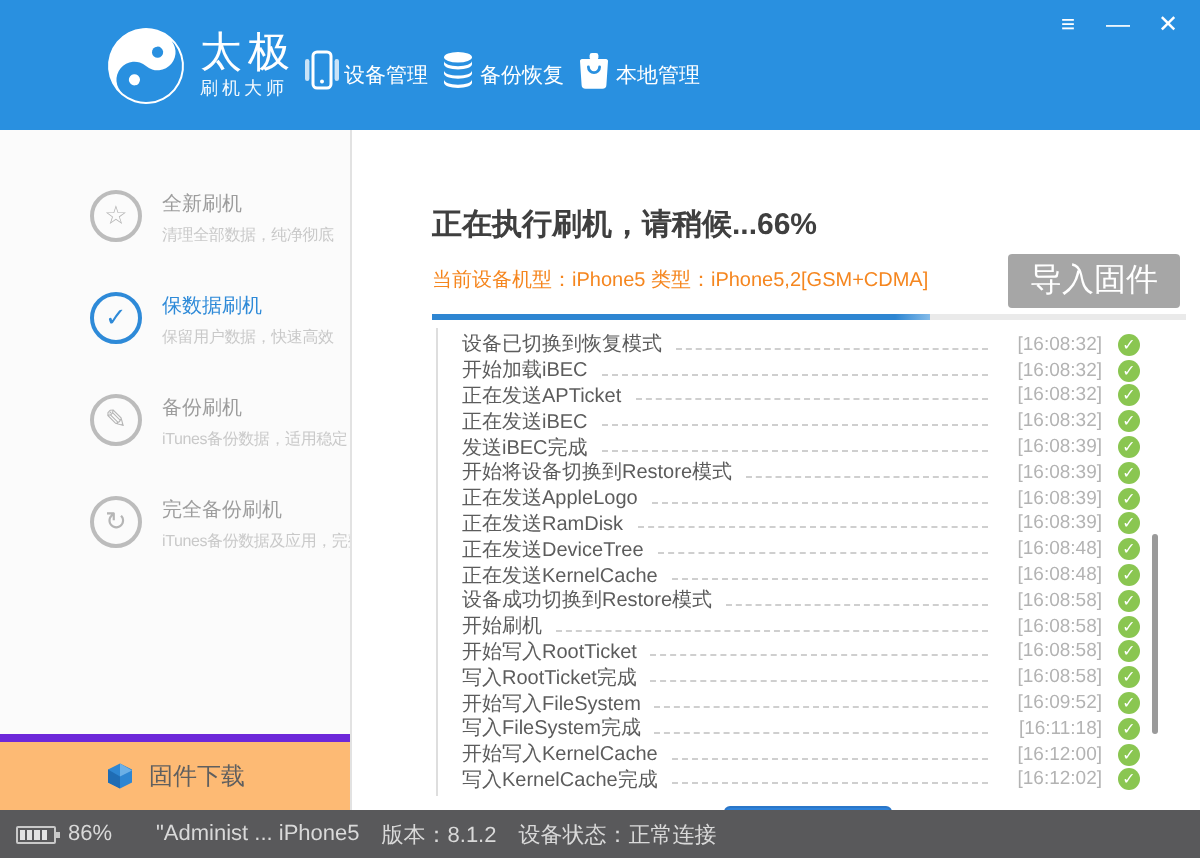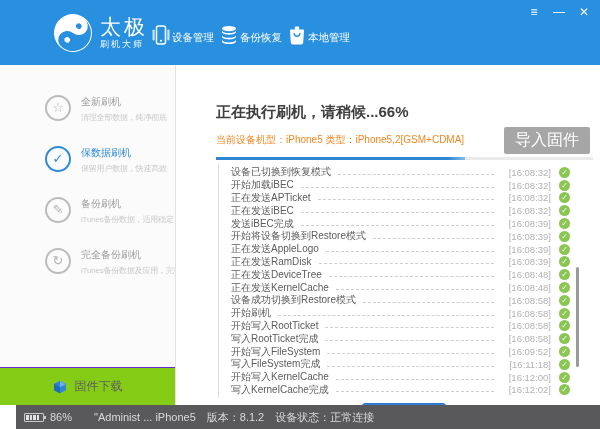--- a/index.html
+++ b/index.html
@@ -25,21 +25,21 @@
   
   .sidebar { position:absolute; top:65px; left:0; width:176px; bottom:24px; background:#fbfbfb; border-right:1px solid #e2e2e2; overflow:hidden; }
   .side-items { padding-top:30px; }
   .side-item { display:flex; align-items:flex-start; padding-left:45px; margin-bottom:21px; height:30px; cursor:pointer; }
   .side-icon { width:26px; height:26px; flex:0 0 26px; border:2px solid #bcbcbc; border-radius:50%; color:#b5b5b5; font-size:13px; line-height:22px; text-align:center; }
   .side-text { margin-left:10px; white-space:nowrap; }
   .side-title { font-size:10px; color:#9d9d9d; }
   .side-sub { font-size:8px; color:#c9c9c9; margin-top:3px; letter-spacing:-0.2px; }
   .side-item.active .side-icon { border-color:#2e8ad8; color:#2e8ad8; }
   .side-item.active .side-title { color:#2e8ad8; }
-  .side-footer { position:absolute; left:0; right:0; bottom:0; height:38px; border-top:1px solid #6d28d9; background:#84cc16; display:flex; align-items:center; justify-content:center; gap:8px; font-size:12px; color:#5f5f5f; cursor:pointer; }
+  .side-footer { position:absolute; left:0; right:0; bottom:0; height:38px; border-top:4px solid #6d28d9; background:#fdba74; display:flex; align-items:center; justify-content:center; gap:8px; font-size:12px; color:#5f5f5f; cursor:pointer; }
   .cube { width:14px; height:14px; display:inline-block; }
 
   
   .main { position:absolute; top:65px; left:177px; right:0; bottom:24px; background:#fff; padding:14px 8px 0 39px; overflow:hidden;margin-top:24px; }
   .main-title { font-size:15px; font-weight:bold; color:#3f3f3f; }
   .device-row { display:flex; align-items:center; margin-top:9px; height:18px; }
   .device-info { flex:1; font-size:10px; color:#f5861f; }
   .import-btn { background:#a6a6a6; color:#fff; font-size:16px; padding:3px 11px; border-radius:2px; cursor:pointer; margin-right:2px; }
   .progress-track { margin-top:8px; height:3px; width:377px; background:#eaeaea; }
   .progress-fill { height:3px; background:linear-gradient(90deg,#2e86d2 0%,#2e86d2 93%,#84bbe9 100%); }
@@ -47,21 +47,21 @@
   .log-row { display:flex; align-items:center; height:12.8px; }
   .log-text { font-size:10px; color:#5c5c5c; white-space:nowrap;text-align:center; }
   .leader { flex:1; border-top:1px dashed #cfcfcf; margin:4px 7px 0 7px; height:1px; }
   .log-time { font-size:9.5px; color:#b3b3b3; width:50px; text-align:right; flex:0 0 50px; }
   .check { width:11px; height:11px; flex:0 0 11px; border-radius:50%; background:#8ac651; color:#fff; font-size:8px; line-height:11px; text-align:center; margin-left:8px; }
   .scroll-thumb { position:absolute; right:21px; top:178px; width:3px; height:100px; background:#9a9a9a; border-radius:2px; cursor:pointer; }
   .cancel-row { text-align:center; margin-top:5px;text-decoration:underline; }
   .cancel-btn { display:inline-block; background:#2e82da; border:1px solid #2a76c8; color:#fff; font-size:12px; padding:6px 17px; border-radius:3px; cursor:pointer; }
 
   
-  .statusbar { position:absolute; left:16px; right:0; bottom:0; height:24px; background:#59595b; color:#d9d9d9; display:flex; align-items:center; font-size:11px; padding:5px 8px; }
+  .statusbar { position:absolute; left:0; right:0; bottom:0; height:24px; background:#59595b; color:#d9d9d9; display:flex; align-items:center; font-size:11px; padding:5px 8px; }
   .battery { width:20px; height:9px; border:1px solid #c9c9c9; border-radius:1px; position:relative; display:inline-block; margin-right:6px; }
   .battery::after { content:""; position:absolute; right:-3px; top:2px; width:2px; height:3px; background:#c9c9c9; }
   .battery::before { content:""; position:absolute; left:1px; top:1px; bottom:1px; width:14px; background:repeating-linear-gradient(90deg,#e3e3e3 0 2.6px,#59595b 2.6px 3.6px); }
   .sb-device { margin-left:22px; }
   .sb-version { margin-left:11px; }
   .sb-status { margin-left:11px; }
 </style>
 </head>
 <body>
 

